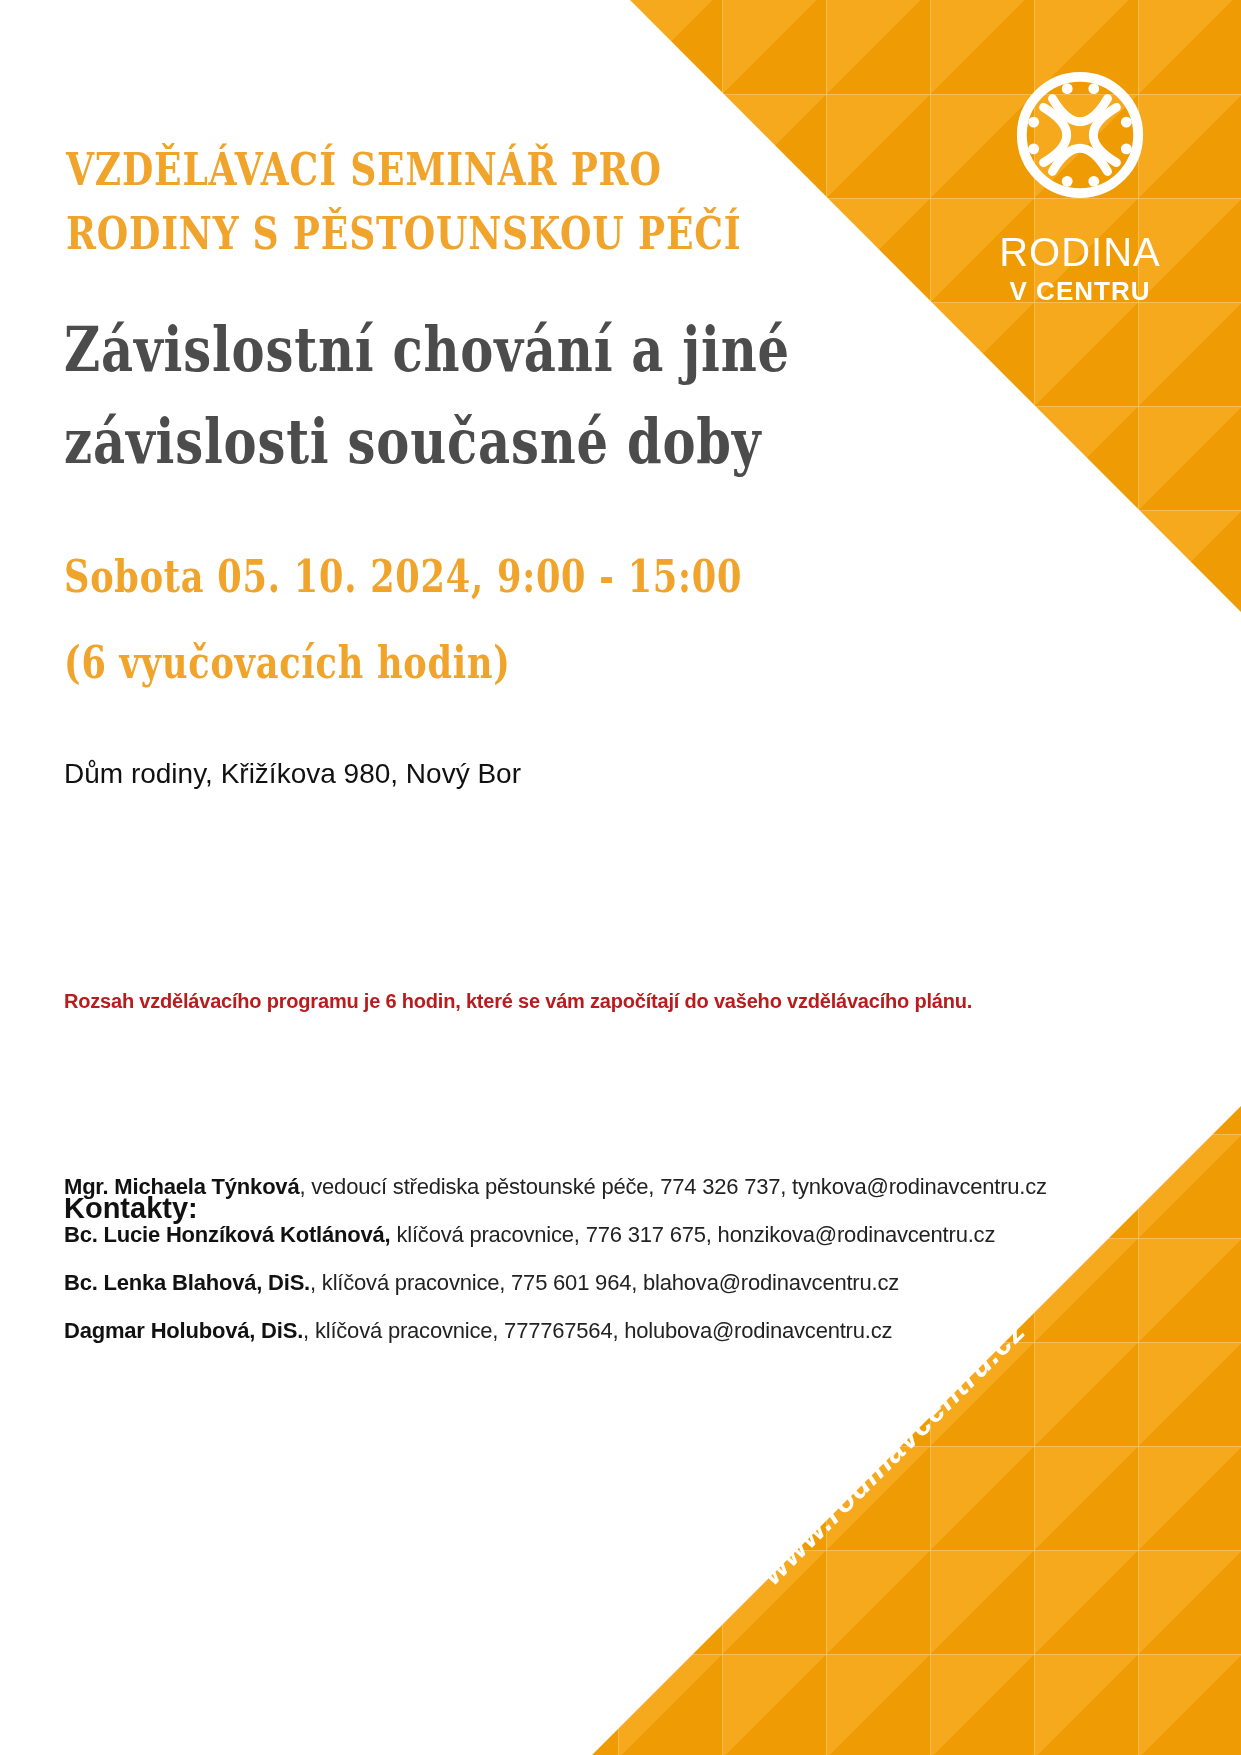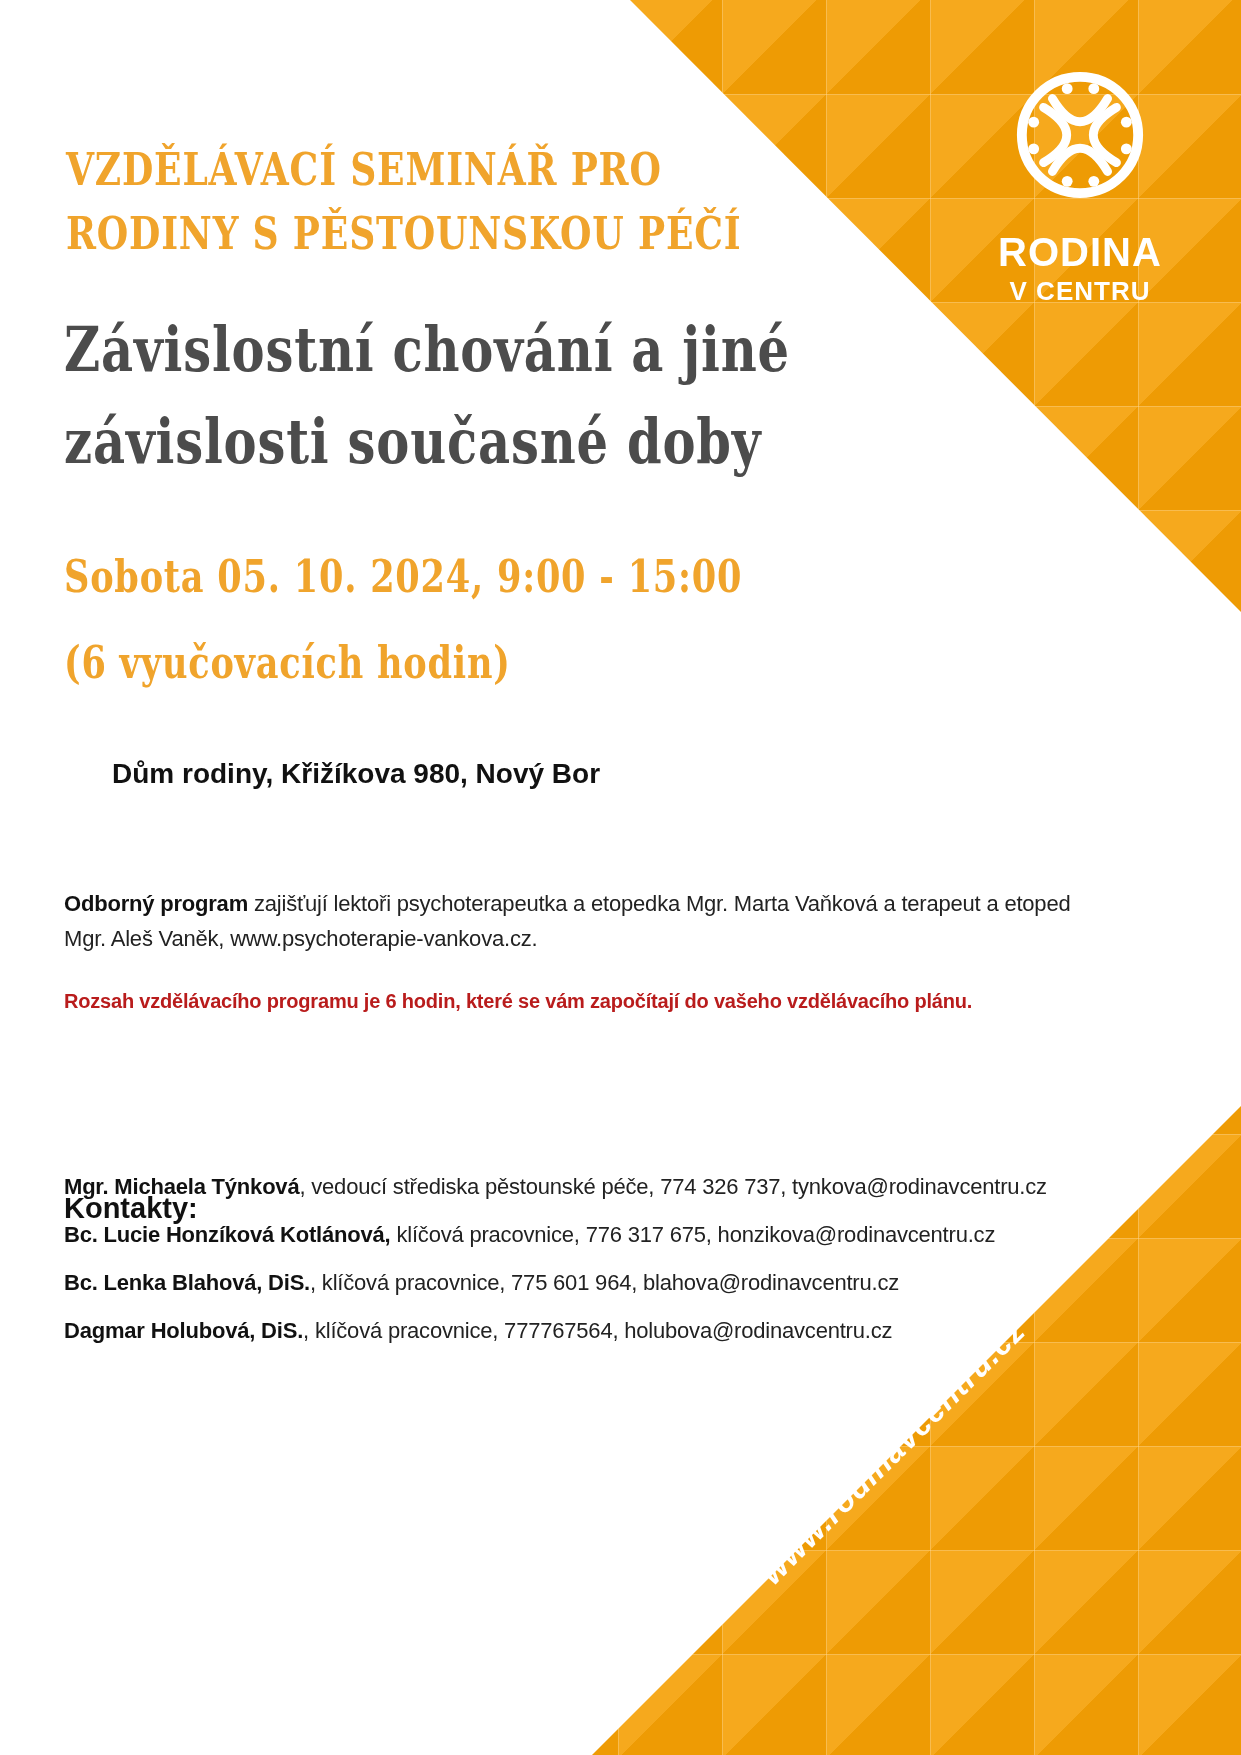--- a/index.html
+++ b/index.html
@@ -20,21 +20,21 @@
       linear-gradient(135deg, #F6A91D 50%, #EE9B04 50%);
     background-size:104px 104px;
     background-position:-6px -10px;
   }
   .tri-top{clip-path:polygon(630px 0, 1241px 0, 1241px 612px);}
   .tri-bottom{clip-path:polygon(1241px 1106px, 1241px 1755px, 592px 1755px);}
 
   
   .logo{position:absolute;left:995px;top:66px;width:170px;text-align:center;z-index:2;}
   .logo svg{display:block;margin:0 auto;}
-  .logo-name{color:#fff;font-weight:bold;font-size:40px;line-height:44px;letter-spacing:1px;margin-top:26px;}
+  .logo-name{color:#fff;font-weight:normal;font-size:40px;line-height:44px;letter-spacing:1px;margin-top:26px;}
   .logo-sub{color:#fff;font-weight:bold;font-size:26px;line-height:30px;letter-spacing:1px;margin-top:2px;}
 
   
   .www{
     position:absolute;left:893px;top:1452px;
     transform:translate(-50%,-50%) rotate(-45deg);
     color:#fff;font-size:32px;font-weight:bold;font-style:italic;
     letter-spacing:1px;white-space:nowrap;z-index:2;
   }
 
@@ -43,21 +43,21 @@
     position:absolute;
     font-family:"DejaVu Serif",serif;font-weight:bold;
     transform-origin:left top;white-space:nowrap;z-index:1;
   }
   .eyebrow{left:66px;top:138px;font-size:44px;line-height:64px;color:#F0A42C;transform:scaleX(.82);letter-spacing:1px;}
   .main-title{left:64px;top:304px;font-size:62px;line-height:92px;color:#4C4C4C;transform:scaleX(.80);letter-spacing:1px;}
   .date-line{left:64px;top:552px;font-size:45px;line-height:50px;color:#F0A42C;transform:scaleX(.78);letter-spacing:1px;}
   .duration-line{left:64px;top:638px;font-size:45px;line-height:50px;color:#F0A42C;transform:scaleX(.78);letter-spacing:1px;}
 
   
-  .venue{position:absolute;left:64px;top:758px;font-size:28px;font-weight:bold;color:#111;z-index:1;margin-left:48px;}
+  .venue{position:absolute;left:64px;top:758px;font-size:28px;font-weight:normal;color:#111;z-index:1;}
   .program{position:absolute;left:64px;top:864px;width:1035px;font-size:22px;line-height:35px;color:#222;letter-spacing:-.2px;z-index:1;}
   .program b{color:#111;}
   .scope{position:absolute;left:64px;top:986px;width:1080px;font-size:20px;line-height:30px;font-weight:bold;color:#b91c1c;letter-spacing:-.2px;z-index:1;}
   .contacts-heading{position:absolute;left:64px;top:1192px;font-size:29px;font-weight:bold;color:#111;z-index:1;}
   .contacts{position:absolute;left:64px;top:1176px;z-index:1;}
   .contact-row{font-size:22px;line-height:22px;color:#222;letter-spacing:-.2px;margin-bottom:26px;white-space:nowrap;}
   .contact-row b{color:#111;}
 </style>
 </head>
 <body>
@@ -101,21 +101,20 @@
   <div class="display main-title">
     <div>Závislostní chování a jiné</div>
     <div>závislosti současné doby</div>
   </div>
 
   <div class="display date-line">Sobota 05. 10. 2024, 9:00 - 15:00</div>
   <div class="display duration-line">(6 vyučovacích hodin)</div>
 
   <div class="venue">Dům rodiny, Křižíkova 980, Nový Bor</div>
 
-  <p class="program"><b>Odborný program</b><span> zajišťují lektoři psychoterapeutka a etopedka Mgr. Marta Vaňková a terapeut a etoped Mgr. Aleš Vaněk, www.psychoterapie-vankova.cz.</span></p>
 
   <div class="scope">Rozsah vzdělávacího programu je 6 hodin, které se vám započítají do vašeho vzdělávacího plánu.</div>
 
   <div class="contacts-heading">Kontakty:</div>
   <div class="contacts">
     <div class="contact-row"><b>Mgr. Michaela Týnková</b><span>, vedoucí střediska pěstounské péče, 774 326 737, tynkova@rodinavcentru.cz</span></div>
     <div class="contact-row"><b>Bc. Lucie Honzíková Kotlánová,</b><span> klíčová pracovnice, 776 317 675, honzikova@rodinavcentru.cz</span></div>
     <div class="contact-row"><b>Bc. Lenka Blahová, DiS.</b><span>, klíčová pracovnice, 775 601 964, blahova@rodinavcentru.cz</span></div>
     <div class="contact-row"><b>Dagmar Holubová, DiS.</b><span>, klíčová pracovnice, 777767564, holubova@rodinavcentru.cz</span></div>
   </div>

